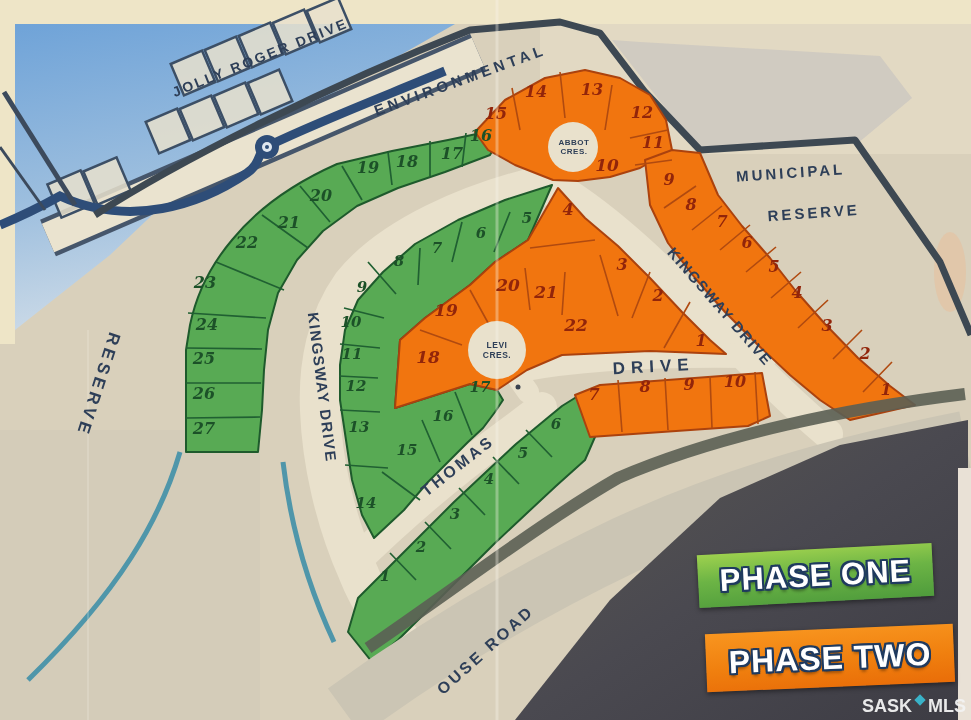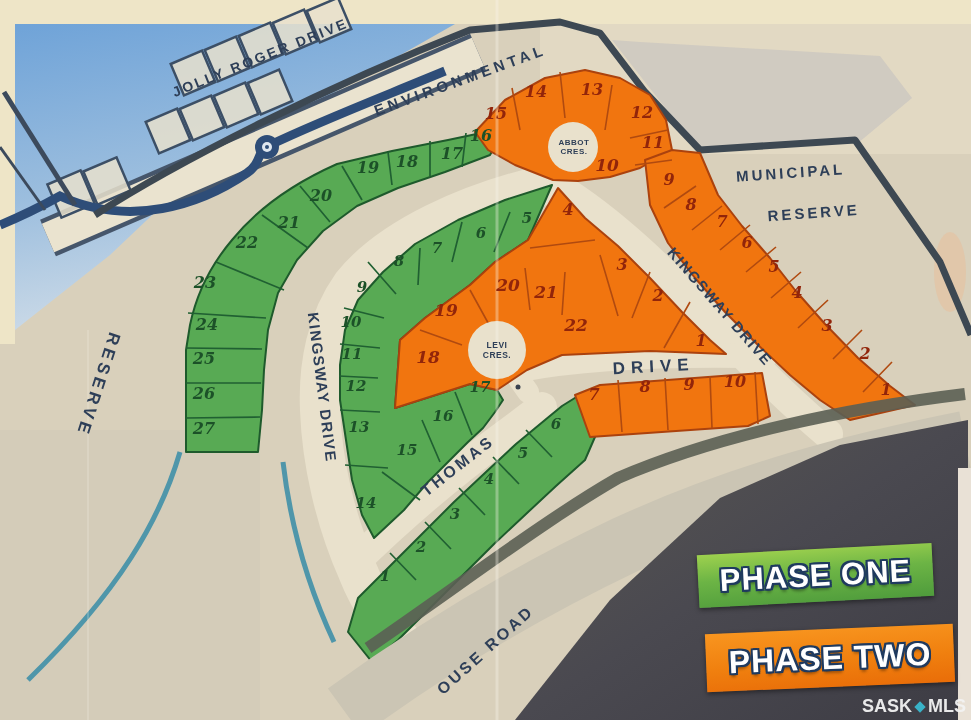--- a/index.html
+++ b/index.html
@@ -11,21 +11,21 @@
          letter-spacing:1px;
          text-shadow:-2px -2px 0 #1f3a5f,2px -2px 0 #1f3a5f,-2px 2px 0 #1f3a5f,
                       2px 2px 0 #1f3a5f,-2px 0 0 #1f3a5f,2px 0 0 #1f3a5f,
                       0 -2px 0 #1f3a5f,0 2px 0 #1f3a5f,0 4px 3px rgba(0,0,0,.35);}
   #phase-one-badge{left:698px;top:549px;width:235px;height:53px;font-size:31px;
          background:linear-gradient(178deg,#9ed14e 0%,#6cb445 45%,#4f9c3c 100%);
          transform:rotate(-3deg);box-shadow:0 2px 5px rgba(0,0,0,.45);}
   #phase-two-badge{left:706px;top:629px;width:248px;height:58px;font-size:32px;
          background:linear-gradient(178deg,#f8951f 0%,#f0800f 55%,#e96d08 100%);
          transform:rotate(-2.4deg);box-shadow:0 2px 5px rgba(0,0,0,.45);}
-  #watermark{position:absolute;left:862px;top:696px;display:flex;align-items:center;
+  #watermark{position:absolute;left:862px;top:696px;display:flex;
          font-weight:bold;font-size:18px;color:#f3f3f3;opacity:.95;white-space:nowrap;}
   #watermark .dot{display:inline-block;width:8px;height:8px;background:#39b9cf;
          transform:rotate(45deg);margin:0 4px;}
 </style>
 </head>
 <body>
 
 <div id="stage">
 
 <svg id="plat" width="971" height="720" viewBox="0 0 971 720">

